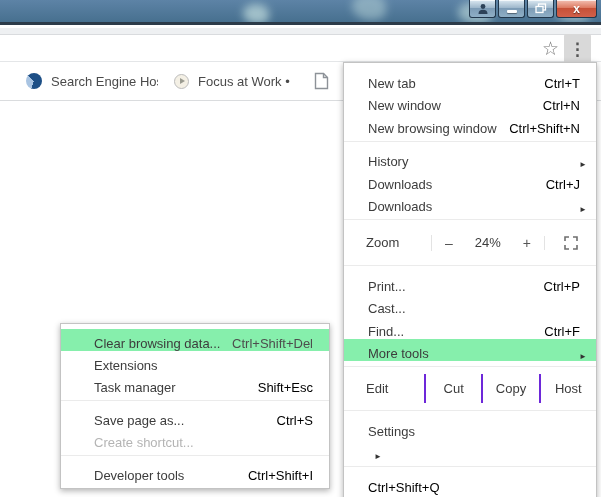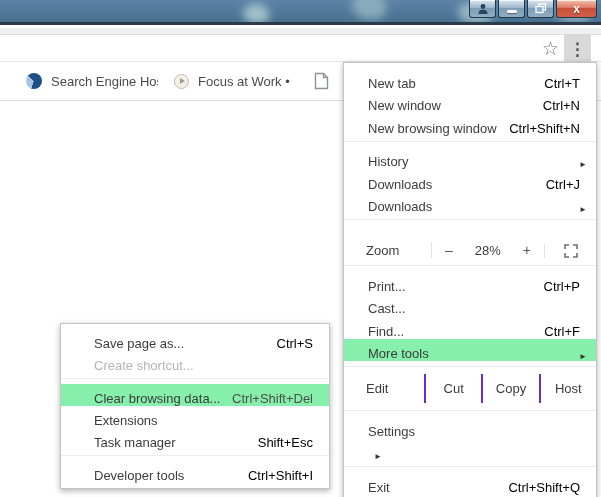--- a/index.html
+++ b/index.html
@@ -63,21 +63,21 @@
   .menu-item { display:flex; align-items:flex-end; height:22.5px; padding:0 9px 0 24px; cursor:default; }
   #more-tools-menu .menu-item { height:22px; padding-left:33px; }
   .menu-item.highlighted { background:#86efac; }
   .menu-item.disabled { color:#b4b4b4; }
   .mi-label { flex:1; }
   .mi-shortcut { color:#000000; margin-right:7px; }
   .mi-shortcut.dark { color:#4d4d4d; }
   .mi-arrow { font-size:8px; color:#333; margin-left:6px; }
 
   
-  .zoom-row { display:flex; align-items:flex-end; height:31px; margin:2px 0; }
+  .zoom-row { display:flex; align-items:center; height:31px; margin:2px 0; }
   .zr-label { width:87px; display:flex; align-items:center; padding-left:22px; }
   .zr-controls { width:113px; border-left:1px solid #e3e3e3; display:flex; align-items:center;
     justify-content:space-between; padding:0 13px; }
   .zr-btn { color:#555; font-size:14px; cursor:pointer; }
   .zr-fs { flex:1; border-left:1px solid #e3e3e3; display:flex; align-items:center; justify-content:center; }
 
   
   .edit-row { display:flex; align-items:stretch; height:29px; margin:2px 0; }
   .er-label { width:80px; display:flex; align-items:center; padding-left:22px; }
   .er-btn { flex:1; border-left:2px solid #6d28d9; display:flex; align-items:center; justify-content:center; cursor:pointer; }
@@ -171,21 +171,21 @@
         <span class="mi-arrow">►</span>
       </div>
     </div>
     <div class="menu-section">
       <div class="zoom-row">
         <div class="zr-label">
           <span>Zoom</span>
         </div>
         <div class="zr-controls">
           <span class="zr-btn">–</span>
-          <span>28%</span>
+          <span>24%</span>
           <span class="zr-btn">+</span>
         </div>
         <div class="zr-fs">
           <svg width="14" height="14" viewBox="0 0 14 14">
             <g fill="none" stroke="#6f6f6f" stroke-width="1.6">
               <path d="M1 5 V1 H5"></path>
               <path d="M9 1 H13 V5"></path>
               <path d="M13 9 V13 H9"></path>
               <path d="M5 13 H1 V9"></path>
             </g>
@@ -223,48 +223,47 @@
     <div class="menu-section">
       <div class="menu-item">
         <span class="mi-label">Settings</span>
       </div>
       <div class="menu-item">
         <span class="mi-arrow">►</span>
       </div>
     </div>
     <div class="menu-section">
       <div class="menu-item">
-        <span class="mi-label">Exit</span>
         <span class="mi-shortcut">Ctrl+Shift+Q</span>
       </div>
     </div>
   </div>
 
 <div class="popup" id="more-tools-menu">
-    <div class="menu-section">
-      <div class="menu-item">
-        <span class="mi-label">Save page as...</span>
-        <span class="mi-shortcut">Ctrl+S</span>
-      </div>
-      <div class="menu-item disabled">
-        <span class="mi-label">Create shortcut...</span>
-      </div>
-    </div>
     <div class="menu-section">
       <div class="menu-item highlighted">
         <span class="mi-label">Clear browsing data...</span>
         <span class="mi-shortcut dark">Ctrl+Shift+Del</span>
       </div>
       <div class="menu-item">
         <span class="mi-label">Extensions</span>
       </div>
       <div class="menu-item">
         <span class="mi-label">Task manager</span>
         <span class="mi-shortcut">Shift+Esc</span>
       </div>
     </div>
     <div class="menu-section">
       <div class="menu-item">
+        <span class="mi-label">Save page as...</span>
+        <span class="mi-shortcut">Ctrl+S</span>
+      </div>
+      <div class="menu-item disabled">
+        <span class="mi-label">Create shortcut...</span>
+      </div>
+    </div>
+    <div class="menu-section">
+      <div class="menu-item">
         <span class="mi-label">Developer tools</span>
         <span class="mi-shortcut">Ctrl+Shift+I</span>
       </div>
     </div>
   </div>
 
 </body></html>

